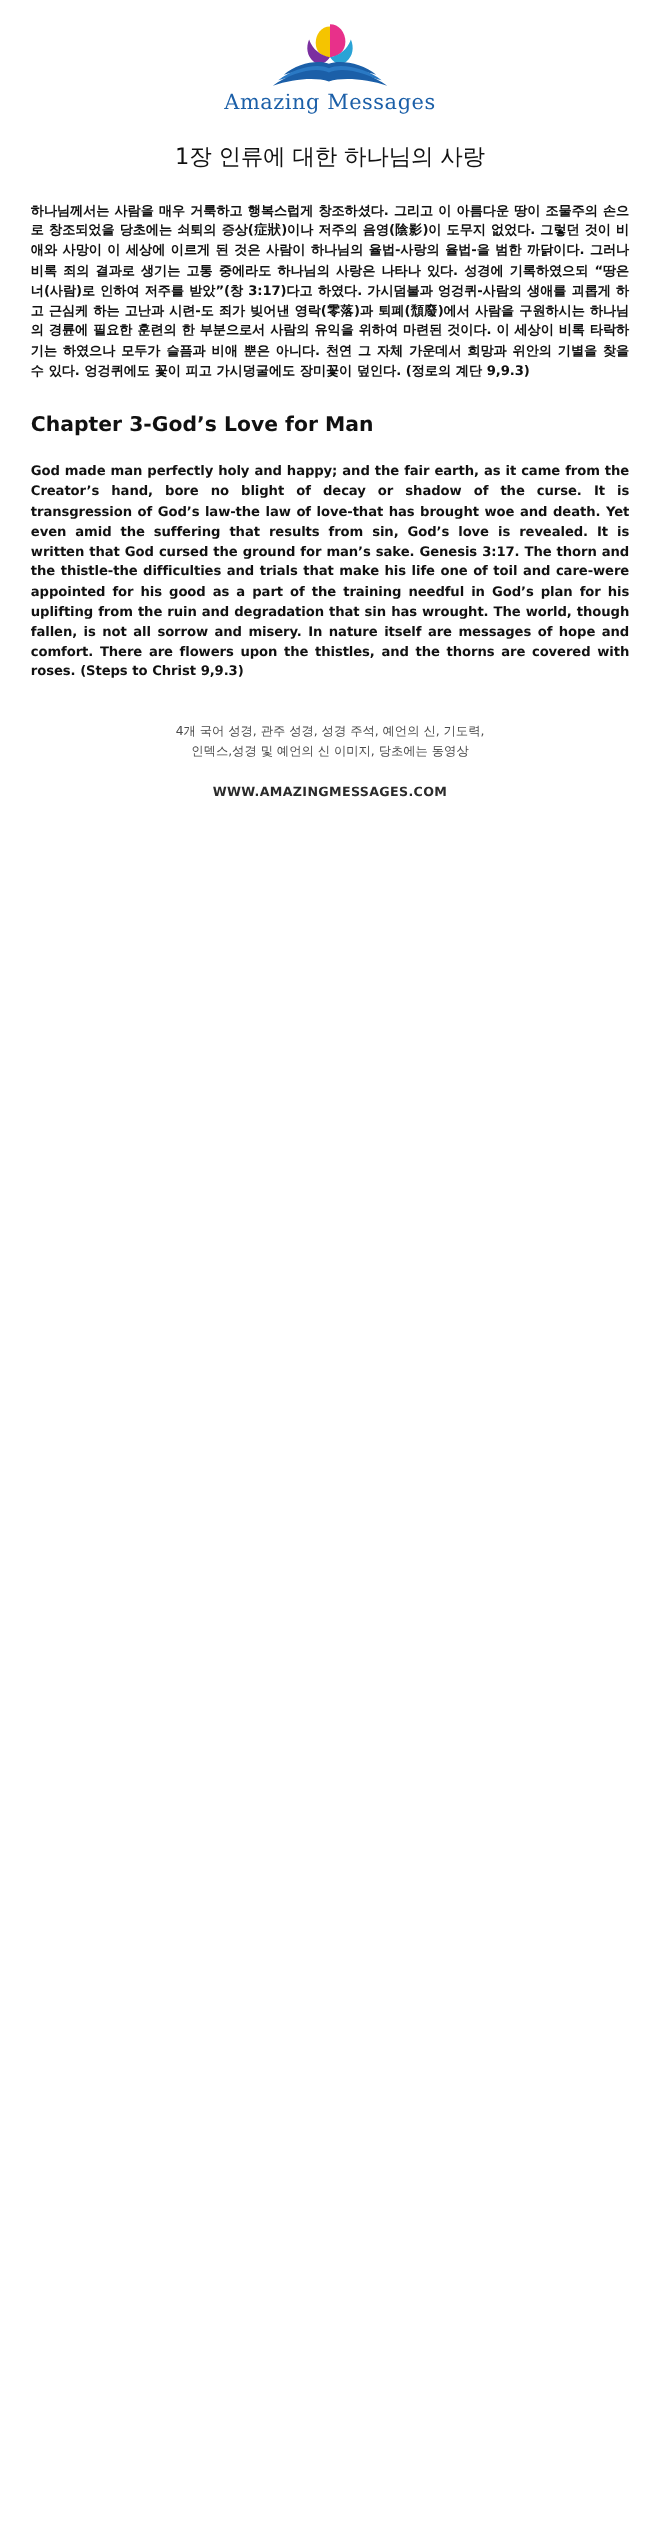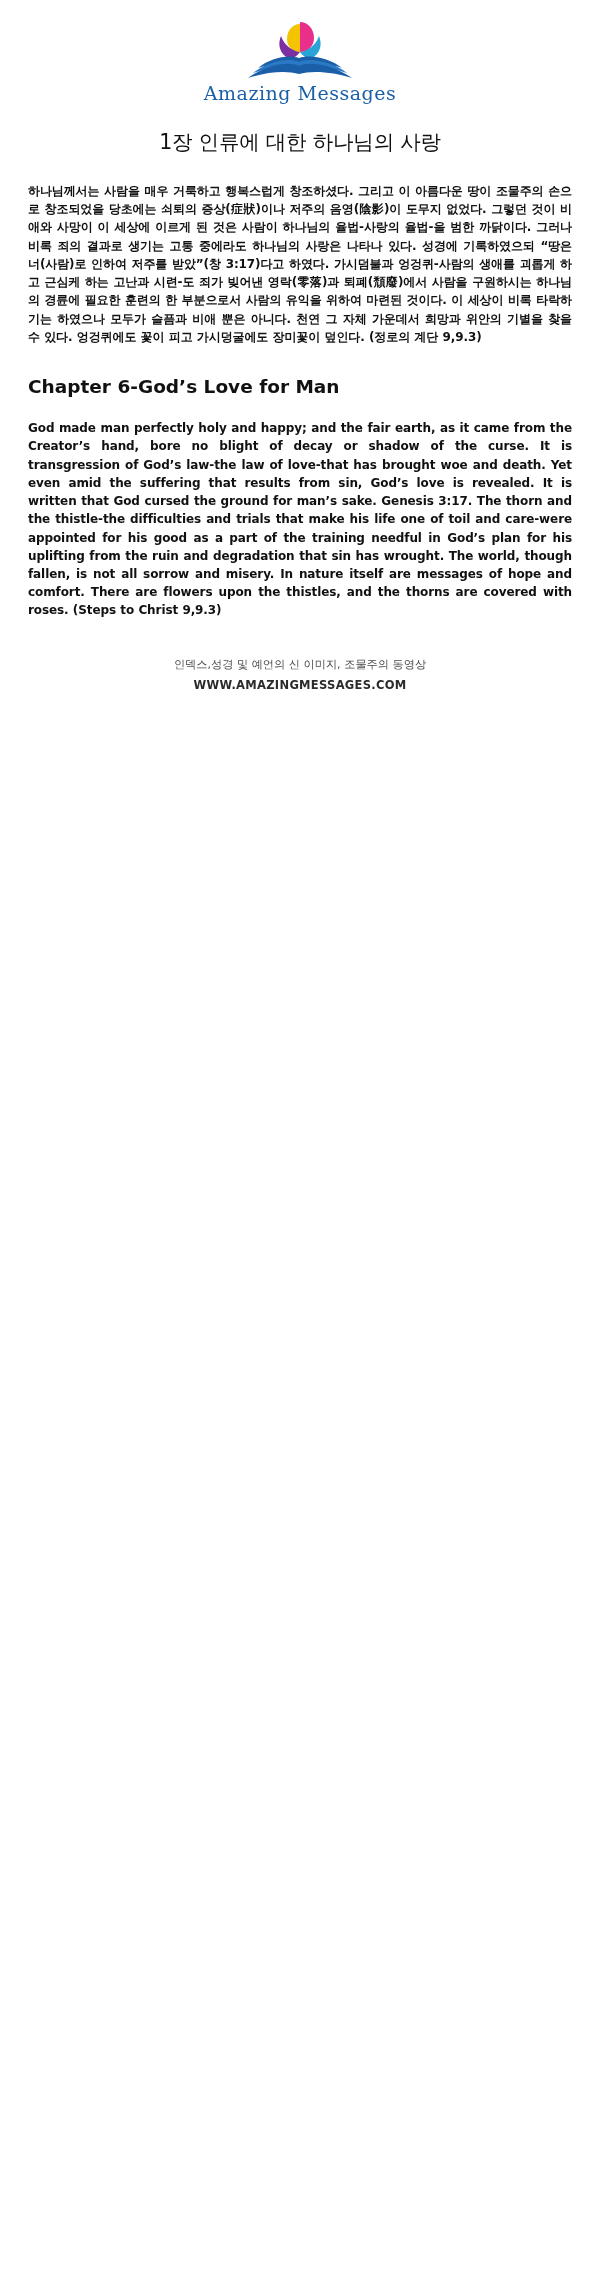--- a/index.html
+++ b/index.html
@@ -78,21 +78,21 @@
     text-align: center;
     color: #4a4a4a;
     font-size: 11.2px;
     line-height: 1.65;
   }
   .footer .url {
     font-weight: bold;
     font-size: 11.5px;
     color: #2b2b2b;
     letter-spacing: 0.3px;
-    margin-top: 2px;
+    margin-top: 18px;
   }
 </style>
 </head>
 <body>
 
 <div class="page">
 
   <div class="logo-block">
     <svg class="logo-mark" width="120" height="62" viewBox="0 0 120 62">
 
@@ -105,22 +105,23 @@
       <path d="M13 55 C27 44 48 39 59 44 C70 39 93 44 107 55 C92 50 72 48 59 52 C46 48 28 50 13 55 Z" fill="#2a79c4"></path>
       <path d="M8 60 C24 48 48 42 59 48 C70 42 96 48 112 60 C94 54 72 52 59 56 C46 52 26 54 8 60 Z" fill="#1b5fa8"></path>
     </svg>
     <div class="logo-text">Amazing Messages</div>
   </div>
 
   <h1 class="doc-title">1장 인류에 대한 하나님의 사랑</h1>
 
   <p class="body-ko">하나님께서는 사람을 매우 거룩하고 행복스럽게 창조하셨다. 그리고 이 아름다운 땅이 조물주의 손으로 창조되었을 당초에는 쇠퇴의 증상(症狀)이나 저주의 음영(陰影)이 도무지 없었다. 그렇던 것이 비애와 사망이 이 세상에 이르게 된 것은 사람이 하나님의 율법-사랑의 율법-을 범한 까닭이다. 그러나 비록 죄의 결과로 생기는 고통 중에라도 하나님의 사랑은 나타나 있다. 성경에 기록하였으되 “땅은 너(사람)로 인하여 저주를 받았”(창 3:17)다고 하였다. 가시덤불과 엉겅퀴-사람의 생애를 괴롭게 하고 근심케 하는 고난과 시련-도 죄가 빚어낸 영락(零落)과 퇴폐(頹廢)에서 사람을 구원하시는 하나님의 경륜에 필요한 훈련의 한 부분으로서 사람의 유익을 위하여 마련된 것이다. 이 세상이 비록 타락하기는 하였으나 모두가 슬픔과 비애 뿐은 아니다. 천연 그 자체 가운데서 희망과 위안의 기별을 찾을 수 있다. 엉겅퀴에도 꽃이 피고 가시덩굴에도 장미꽃이 덮인다. (정로의 계단 9,9.3)</p>
 
-  <h2 class="section-title">Chapter 6-God’s Love for Man</h2>
+  <h2 class="section-title">Chapter 3-God’s Love for Man</h2>
 
   <p class="body-en">God made man perfectly holy and happy; and the fair earth, as it came from the Creator’s hand, bore no blight of decay or shadow of the curse. It is transgression of God’s law-the law of love-that has brought woe and death. Yet even amid the suffering that results from sin, God’s love is revealed. It is written that God cursed the ground for man’s sake. Genesis 3:17. The thorn and the thistle-the difficulties and trials that make his life one of toil and care-were appointed for his good as a part of the training needful in God’s plan for his uplifting from the ruin and degradation that sin has wrought. The world, though fallen, is not all sorrow and misery. In nature itself are messages of hope and comfort. There are flowers upon the thistles, and the thorns are covered with roses. (Steps to Christ 9,9.3)</p>
 
   <div class="footer">
-    <div>인덱스,성경 및 예언의 신 이미지, 조물주의 동영상</div>
+    <div>4개 국어 성경, 관주 성경, 성경 주석, 예언의 신, 기도력,</div>
+    <div>인덱스,성경 및 예언의 신 이미지, 당초에는 동영상</div>
     <div class="url">WWW.AMAZINGMESSAGES.COM</div>
   </div>
 
 </div>
 
 </body></html>

